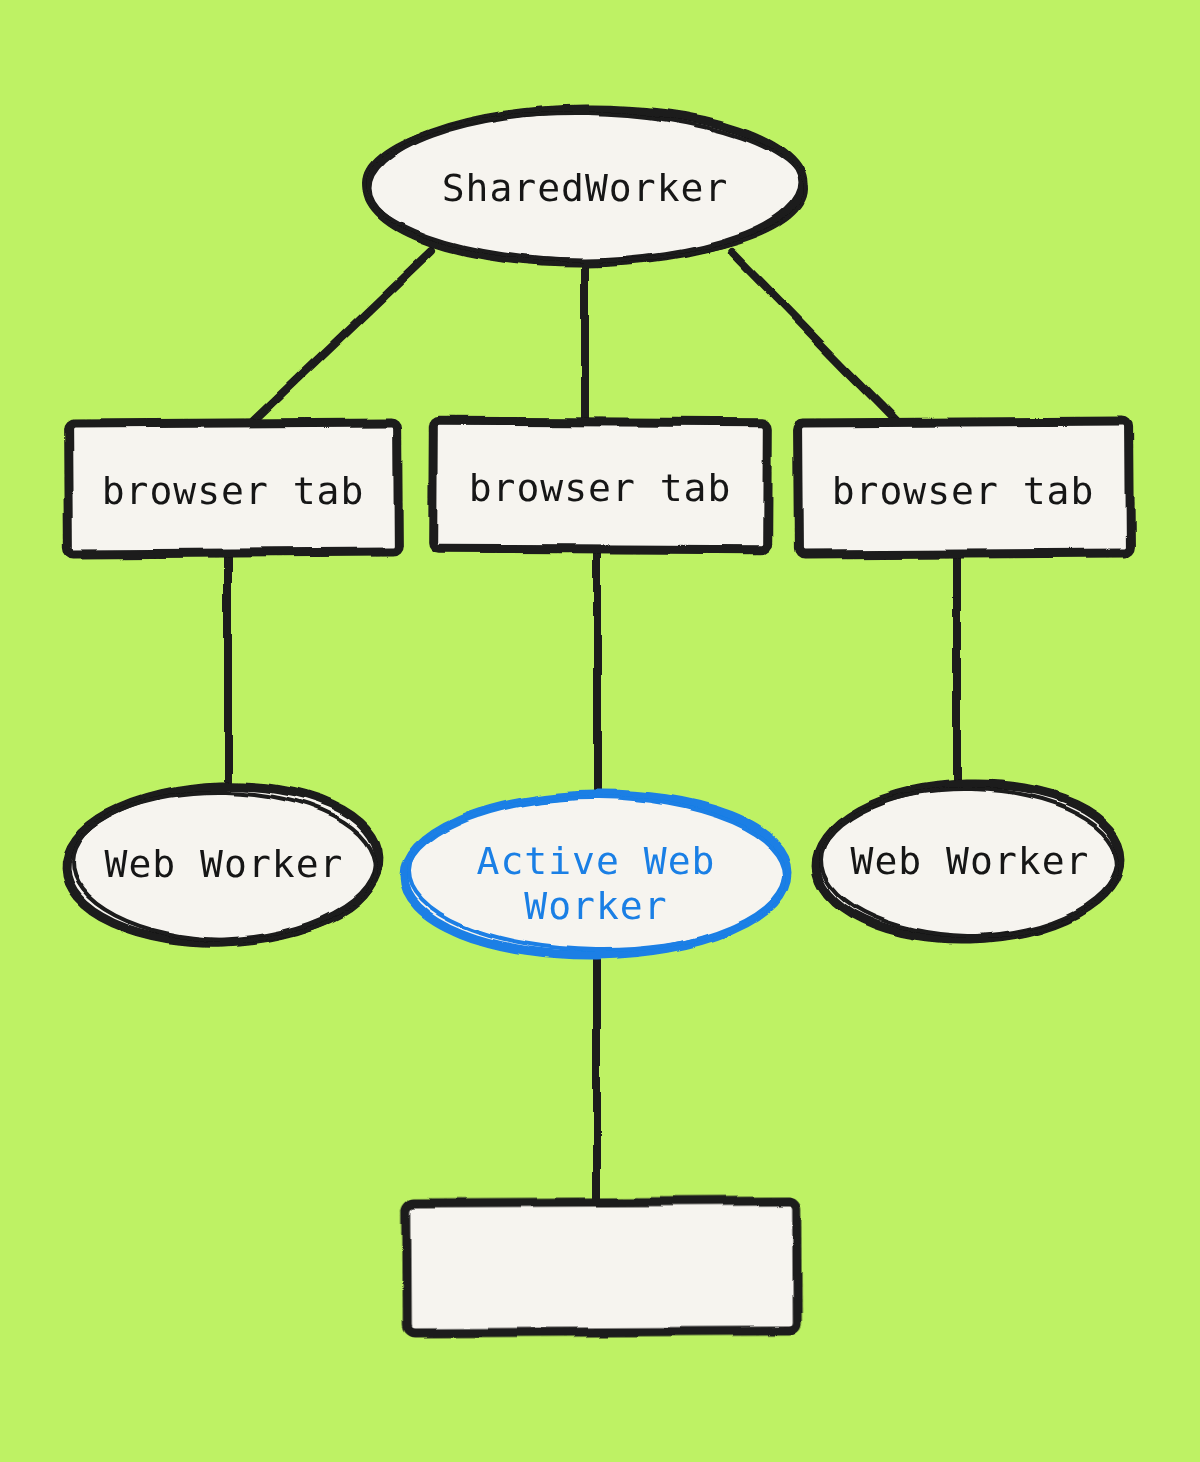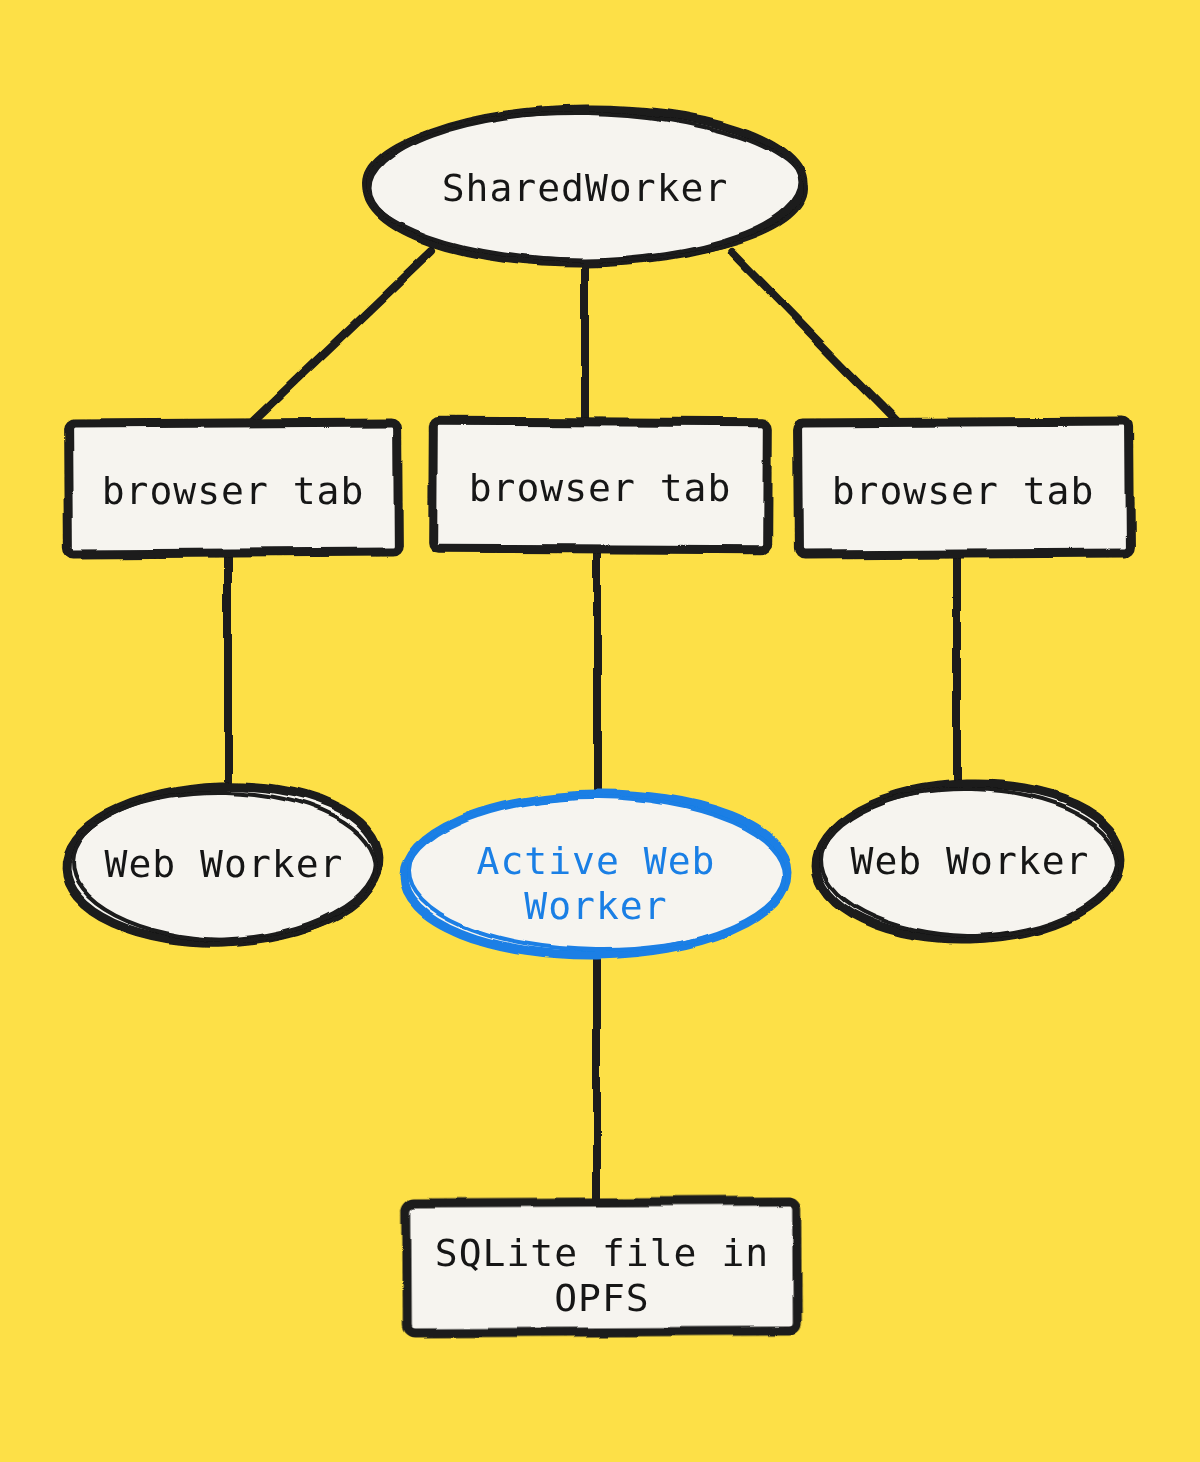--- a/index.html
+++ b/index.html
@@ -4,21 +4,21 @@
 <style>
   html, body {
     margin: 0;
     padding: 0;
     background: #f6f4ef;
   }
   .canvas {
     position: relative;
     width: 1200px;
     height: 1462px;
-    background: #fde047;
+    background: #bef264;
     overflow: hidden;
     font-family: "DejaVu Sans Mono", "Liberation Mono", monospace;
   }
   .canvas svg {
     position: absolute;
     left: 0;
     top: 0;
   }
   .label {
     position: absolute;
@@ -88,15 +88,14 @@
   <div class="label" style="left:600px; top:488px;">browser tab</div>
 
   <div class="label" style="left:963px; top:491px;">browser tab</div>
 
   <div class="label" style="left:224px; top:864px;">Web Worker</div>
 
   <div class="label wrap accent" style="left:596px; top:884px; width:320px;">Active Web Worker</div>
 
   <div class="label" style="left:970px; top:861px;">Web Worker</div>
 
-  <div class="label wrap" style="left:602px; top:1276px; width:380px;">SQLite file in OPFS</div>
 
 </div>
 
 </body></html>

